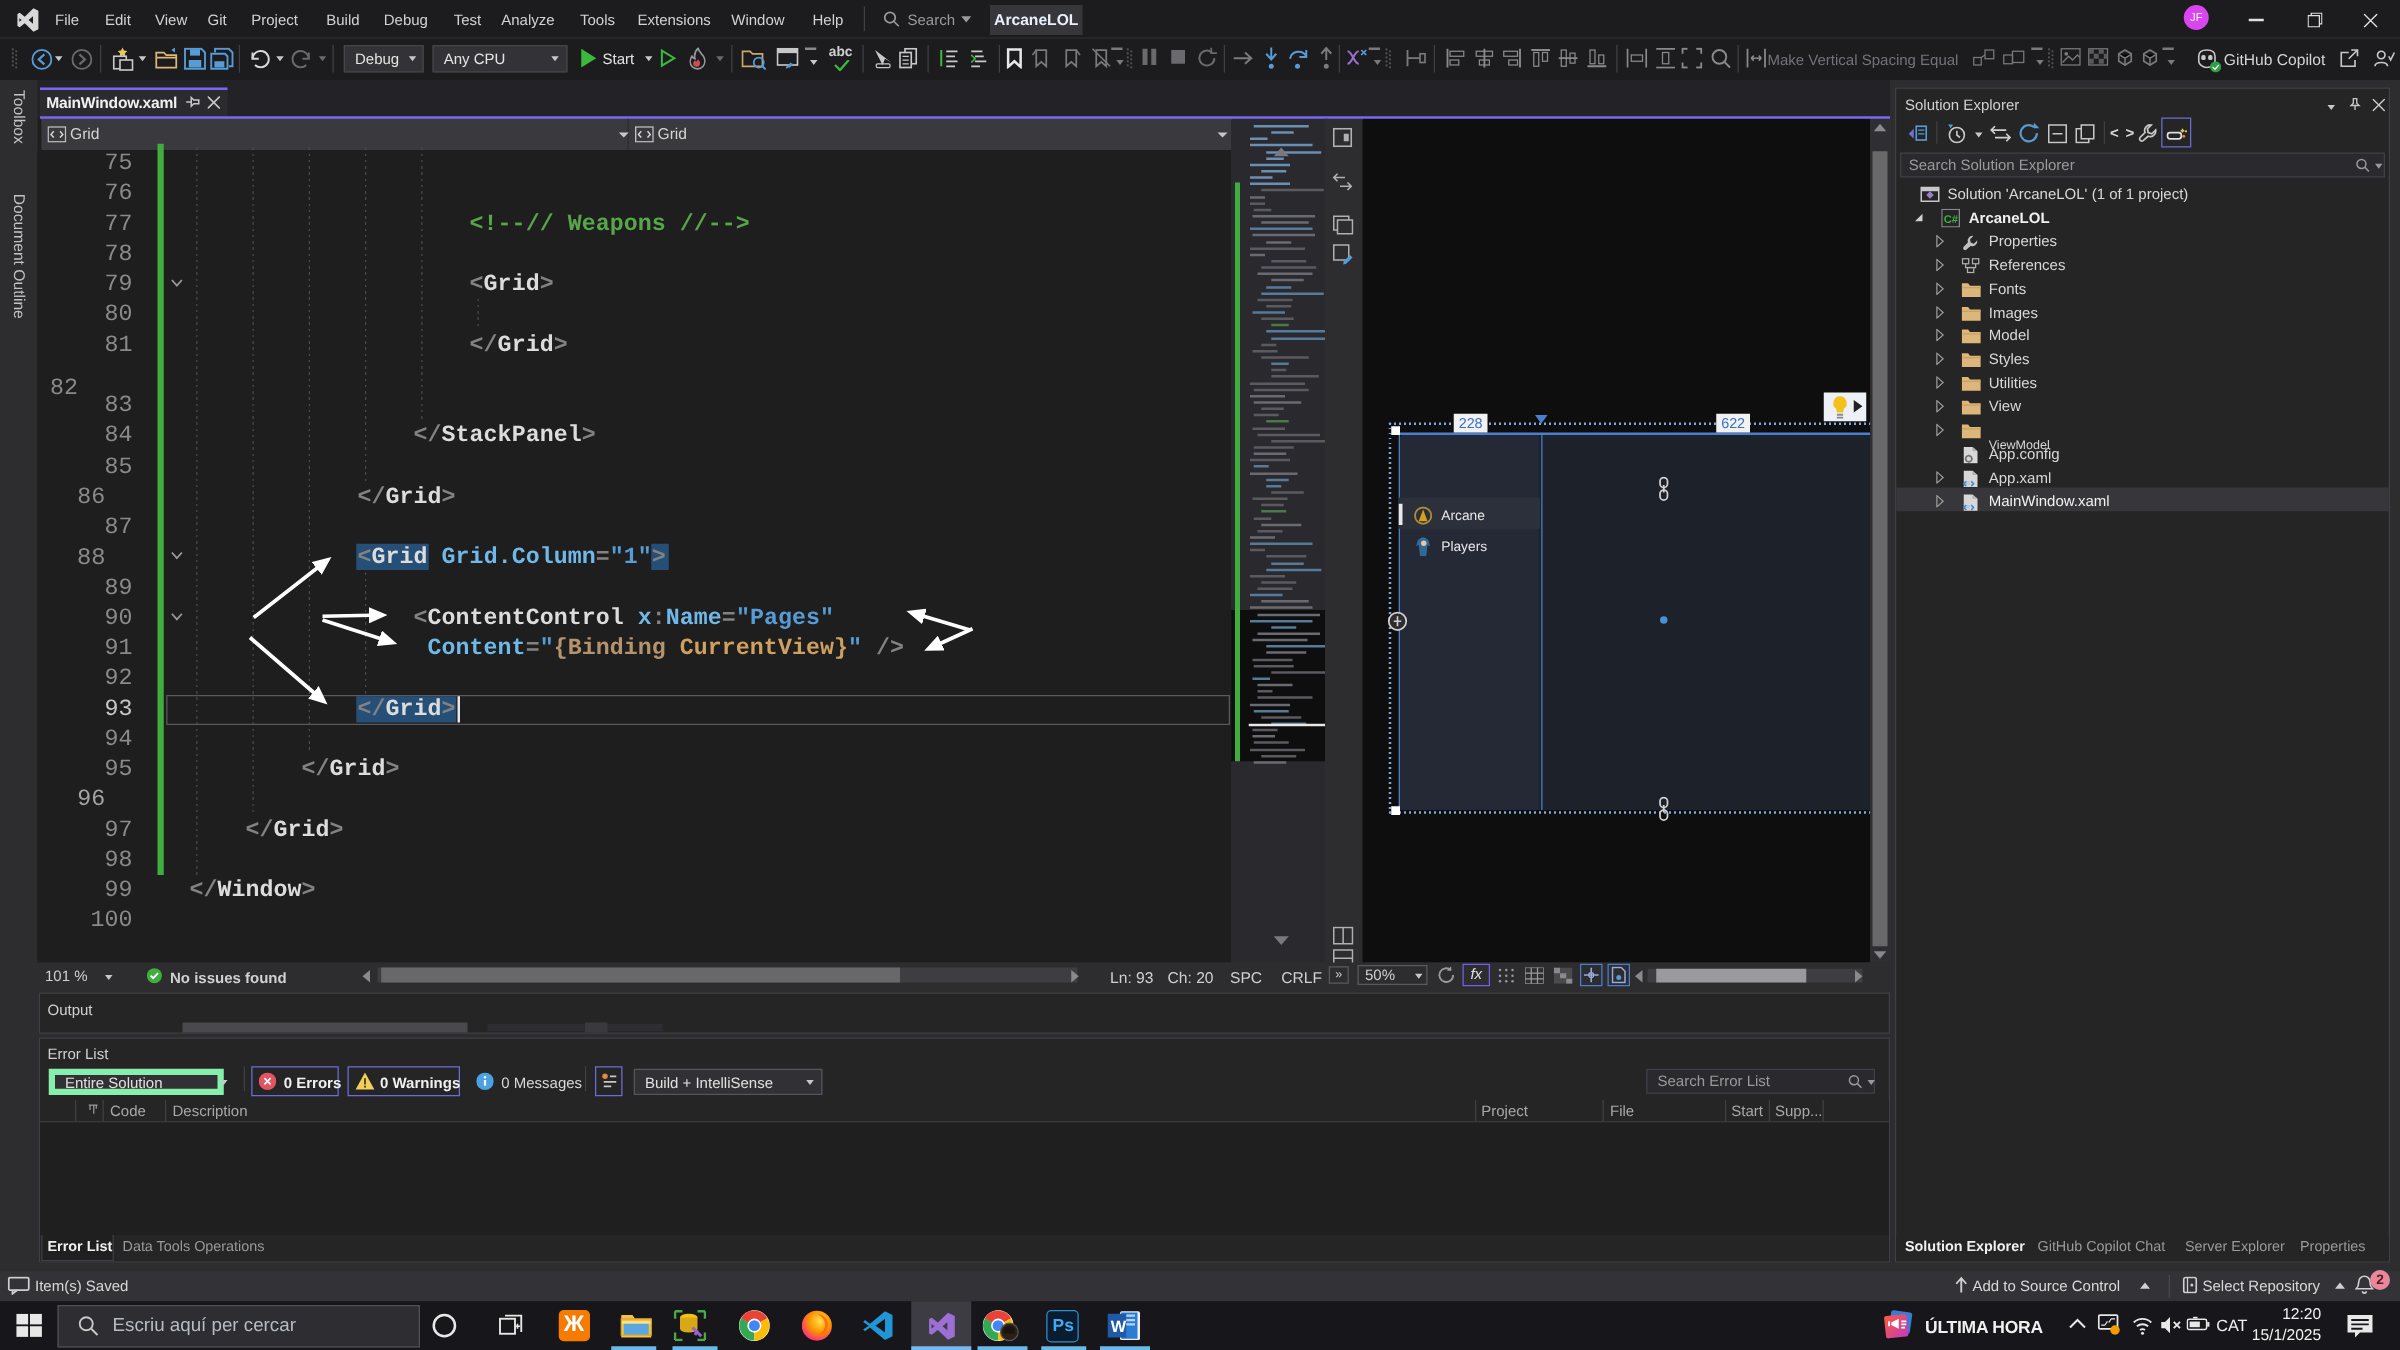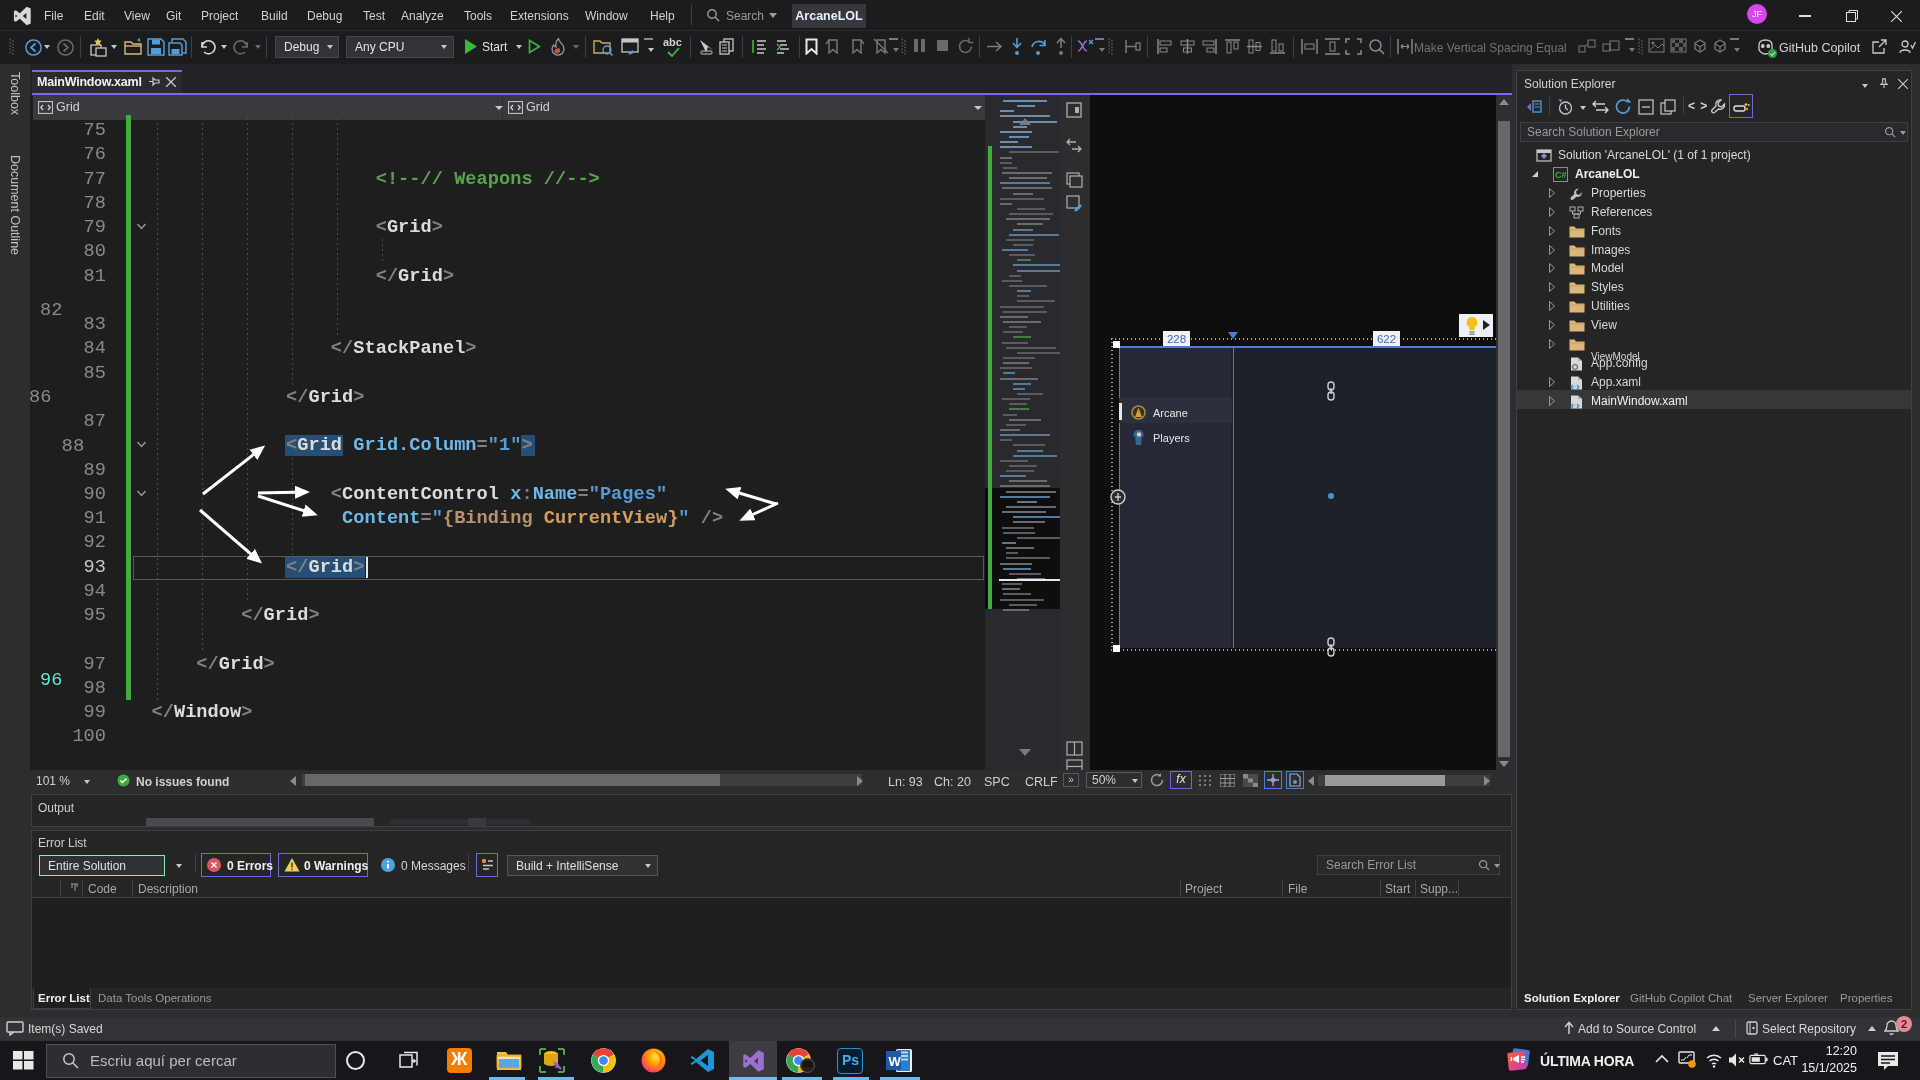--- a/index.html
+++ b/index.html
@@ -391,31 +391,31 @@
 <div style="position:absolute;left:40px;top:144.25px;width:66px;height:22px;font-family:'Liberation Mono',monospace;font-weight:700;font-size:18.6px;letter-spacing:0.05px;font-weight:400;color:#8a8a8a;text-align:right;">76</div>
 <div style="position:absolute;left:40px;top:168.5px;width:66px;height:22px;font-family:'Liberation Mono',monospace;font-weight:700;font-size:18.6px;letter-spacing:0.05px;font-weight:400;color:#8a8a8a;text-align:right;">77</div>
 <div style="position:absolute;left:40px;top:192.75px;width:66px;height:22px;font-family:'Liberation Mono',monospace;font-weight:700;font-size:18.6px;letter-spacing:0.05px;font-weight:400;color:#8a8a8a;text-align:right;">78</div>
 <div style="position:absolute;left:40px;top:217.0px;width:66px;height:22px;font-family:'Liberation Mono',monospace;font-weight:700;font-size:18.6px;letter-spacing:0.05px;font-weight:400;color:#8a8a8a;text-align:right;">79</div>
 <div style="position:absolute;left:40px;top:241.25px;width:66px;height:22px;font-family:'Liberation Mono',monospace;font-weight:700;font-size:18.6px;letter-spacing:0.05px;font-weight:400;color:#8a8a8a;text-align:right;">80</div>
 <div style="position:absolute;left:40px;top:265.5px;width:66px;height:22px;font-family:'Liberation Mono',monospace;font-weight:700;font-size:18.6px;letter-spacing:0.05px;font-weight:400;color:#8a8a8a;text-align:right;">81</div>
 <div style="position:absolute;left:40px;top:300px;width:66px;height:22px;font-family:'Liberation Mono',monospace;font-weight:700;font-size:18.6px;letter-spacing:0.05px;font-weight:400;color:#8a8a8a;text-align:left;">82</div>
 <div style="position:absolute;left:40px;top:314.0px;width:66px;height:22px;font-family:'Liberation Mono',monospace;font-weight:700;font-size:18.6px;letter-spacing:0.05px;font-weight:400;color:#8a8a8a;text-align:right;">83</div>
 <div style="position:absolute;left:40px;top:338.25px;width:66px;height:22px;font-family:'Liberation Mono',monospace;font-weight:700;font-size:18.6px;letter-spacing:0.05px;font-weight:400;color:#8a8a8a;text-align:right;">84</div>
 <div style="position:absolute;left:40px;top:362.5px;width:66px;height:22px;font-family:'Liberation Mono',monospace;font-weight:700;font-size:18.6px;letter-spacing:0.05px;font-weight:400;color:#8a8a8a;text-align:right;">85</div>
-<div style="position:absolute;left:29px;top:386.75px;width:66px;height:22px;font-family:'Liberation Mono',monospace;font-weight:700;font-size:18.6px;letter-spacing:0.05px;font-weight:400;color:#8a8a8a;text-align:left;">86</div>
+<div style="position:absolute;left:40px;top:386.75px;width:66px;height:22px;font-family:'Liberation Mono',monospace;font-weight:700;font-size:18.6px;letter-spacing:0.05px;font-weight:400;color:#8a8a8a;text-align:center;">86</div>
 <div style="position:absolute;left:40px;top:411.0px;width:66px;height:22px;font-family:'Liberation Mono',monospace;font-weight:700;font-size:18.6px;letter-spacing:0.05px;font-weight:400;color:#8a8a8a;text-align:right;">87</div>
 <div style="position:absolute;left:40px;top:435.25px;width:66px;height:22px;font-family:'Liberation Mono',monospace;font-weight:700;font-size:19px;letter-spacing:0.05px;font-weight:400;color:#8a8a8a;text-align:center;">88</div>
 <div style="position:absolute;left:40px;top:459.5px;width:66px;height:22px;font-family:'Liberation Mono',monospace;font-weight:700;font-size:18.6px;letter-spacing:0.05px;font-weight:400;color:#8a8a8a;text-align:right;">89</div>
 <div style="position:absolute;left:40px;top:483.75px;width:66px;height:22px;font-family:'Liberation Mono',monospace;font-weight:700;font-size:18.6px;letter-spacing:0.05px;font-weight:400;color:#8a8a8a;text-align:right;">90</div>
 <div style="position:absolute;left:40px;top:508.0px;width:66px;height:22px;font-family:'Liberation Mono',monospace;font-weight:700;font-size:18.6px;letter-spacing:0.05px;font-weight:400;color:#8a8a8a;text-align:right;">91</div>
 <div style="position:absolute;left:40px;top:532.25px;width:66px;height:22px;font-family:'Liberation Mono',monospace;font-weight:700;font-size:18.6px;letter-spacing:0.05px;font-weight:400;color:#8a8a8a;text-align:right;">92</div>
 <div style="position:absolute;left:40px;top:556.5px;width:66px;height:22px;font-family:'Liberation Mono',monospace;font-weight:700;font-size:18.6px;letter-spacing:0.05px;font-weight:400;color:#c8c8c8;text-align:right;">93</div>
 <div style="position:absolute;left:40px;top:580.75px;width:66px;height:22px;font-family:'Liberation Mono',monospace;font-weight:700;font-size:18.6px;letter-spacing:0.05px;font-weight:400;color:#8a8a8a;text-align:right;">94</div>
 <div style="position:absolute;left:40px;top:605.0px;width:66px;height:22px;font-family:'Liberation Mono',monospace;font-weight:700;font-size:18.6px;letter-spacing:0.05px;font-weight:400;color:#8a8a8a;text-align:right;">95</div>
-<div style="position:absolute;left:40px;top:629.25px;width:66px;height:22px;font-family:'Liberation Mono',monospace;font-weight:700;font-size:18.6px;letter-spacing:0.05px;font-weight:400;color:#5eead4;text-align:left;margin-top:41px;">96</div>
+<div style="position:absolute;left:40px;top:629.25px;width:66px;height:22px;font-family:'Liberation Mono',monospace;font-weight:700;font-size:18.6px;letter-spacing:0.05px;font-weight:400;color:#a3a3a3;text-align:center;">96</div>
 <div style="position:absolute;left:40px;top:653.5px;width:66px;height:22px;font-family:'Liberation Mono',monospace;font-weight:700;font-size:18.6px;letter-spacing:0.05px;font-weight:400;color:#8a8a8a;text-align:right;">97</div>
 <div style="position:absolute;left:40px;top:677.75px;width:66px;height:22px;font-family:'Liberation Mono',monospace;font-weight:700;font-size:18.6px;letter-spacing:0.05px;font-weight:400;color:#8a8a8a;text-align:right;">98</div>
 <div style="position:absolute;left:40px;top:702.0px;width:66px;height:22px;font-family:'Liberation Mono',monospace;font-weight:700;font-size:18.6px;letter-spacing:0.05px;font-weight:400;color:#8a8a8a;text-align:right;">99</div>
 <div style="position:absolute;left:40px;top:726.25px;width:66px;height:22px;font-family:'Liberation Mono',monospace;font-weight:700;font-size:18.6px;letter-spacing:0.05px;font-weight:400;color:#8a8a8a;text-align:right;">100</div>
 <svg class="ab" style="left:136px;top:223px" width="11" height="8" viewBox="0 0 11 8">
       <path d="M1.5 1 L5.5 5.5 L9.5 1" fill="none" stroke="#9a9a9a" stroke-width="1.4"></path>
     </svg>
 <svg class="ab" style="left:136px;top:441px" width="11" height="8" viewBox="0 0 11 8">
       <path d="M1.5 1 L5.5 5.5 L9.5 1" fill="none" stroke="#9a9a9a" stroke-width="1.4"></path>
     </svg>
@@ -706,21 +706,21 @@
 <div style="position:absolute;left:468px;top:818px;width:18px;height:8px;background:#3a3a3e;"></div>
 <div style="position:absolute;left:31px;top:830px;width:1481px;height:180px;background:#252526;border:1px solid #3f3f46;"></div>
 <div style="position:absolute;left:38px;top:836px;color:#d0d0d0;font-size:12px;">Error List</div>
 <div style="position:absolute;left:1857px;top:842px;width:0px;height:0px;width:0;height:0;border-left:3.5px solid transparent;border-right:3.5px solid transparent;border-top:4px solid #c8c8c8;"></div>
 <svg class="ab" style="left:1872px;top:837px" width="11" height="11" viewBox="0 0 12 12">
       <path d="M7 1 v4 l2 2 H2 l2-2 V1 z M5.5 7 v4" fill="none" stroke="#c8c8c8" stroke-width="1.2"></path>
     </svg>
 <svg class="ab" style="left:1894px;top:838px" width="10" height="10" viewBox="0 0 10 10">
       <path d="M0 0 L10 10 M10 0 L0 10" stroke="#c8c8c8" stroke-width="1.2"></path>
     </svg>
-<div style="position:absolute;left:39px;top:855px;width:126px;height:21px;background:#313135;border:1px solid #86efac;color:#e0e0e0;font-size:12px;display:flex;align-items:center;padding-left:8px;">Entire Solution</div>
+<div style="position:absolute;left:39px;top:855px;width:140px;height:21px;background:#313135;border:5px solid #86efac;color:#e0e0e0;font-size:12px;display:flex;align-items:center;padding-left:8px;">Entire Solution</div>
 <div style="position:absolute;left:176px;top:864px;width:0px;height:0px;width:0;height:0;border-left:3.5px solid transparent;border-right:3.5px solid transparent;border-top:4px solid #c8c8c8;"></div>
 <div style="position:absolute;left:195px;top:853px;width:1px;height:20px;background:#3f3f46;"></div>
 <div style="position:absolute;left:201px;top:853px;width:70px;height:24px;border:1px solid #6c6cd6;"></div>
 <svg class="ab" style="left:207px;top:858px" width="14" height="14" viewBox="0 0 14 14">
       <circle cx="7" cy="7" r="7" fill="#e05561"></circle>
       <path d="M4.5 4.5 l5 5 M9.5 4.5 l-5 5" stroke="#fff" stroke-width="1.4"></path>
     </svg>
 <div style="position:absolute;left:227px;top:859px;color:#f0f0f0;font-size:12px;font-weight:700;">0 Errors</div>
 <div style="position:absolute;left:278px;top:853px;width:90px;height:24px;border:1px solid #6c6cd6;"></div>
 <svg class="ab" style="left:284px;top:857px" width="16" height="15" viewBox="0 0 16 15">

